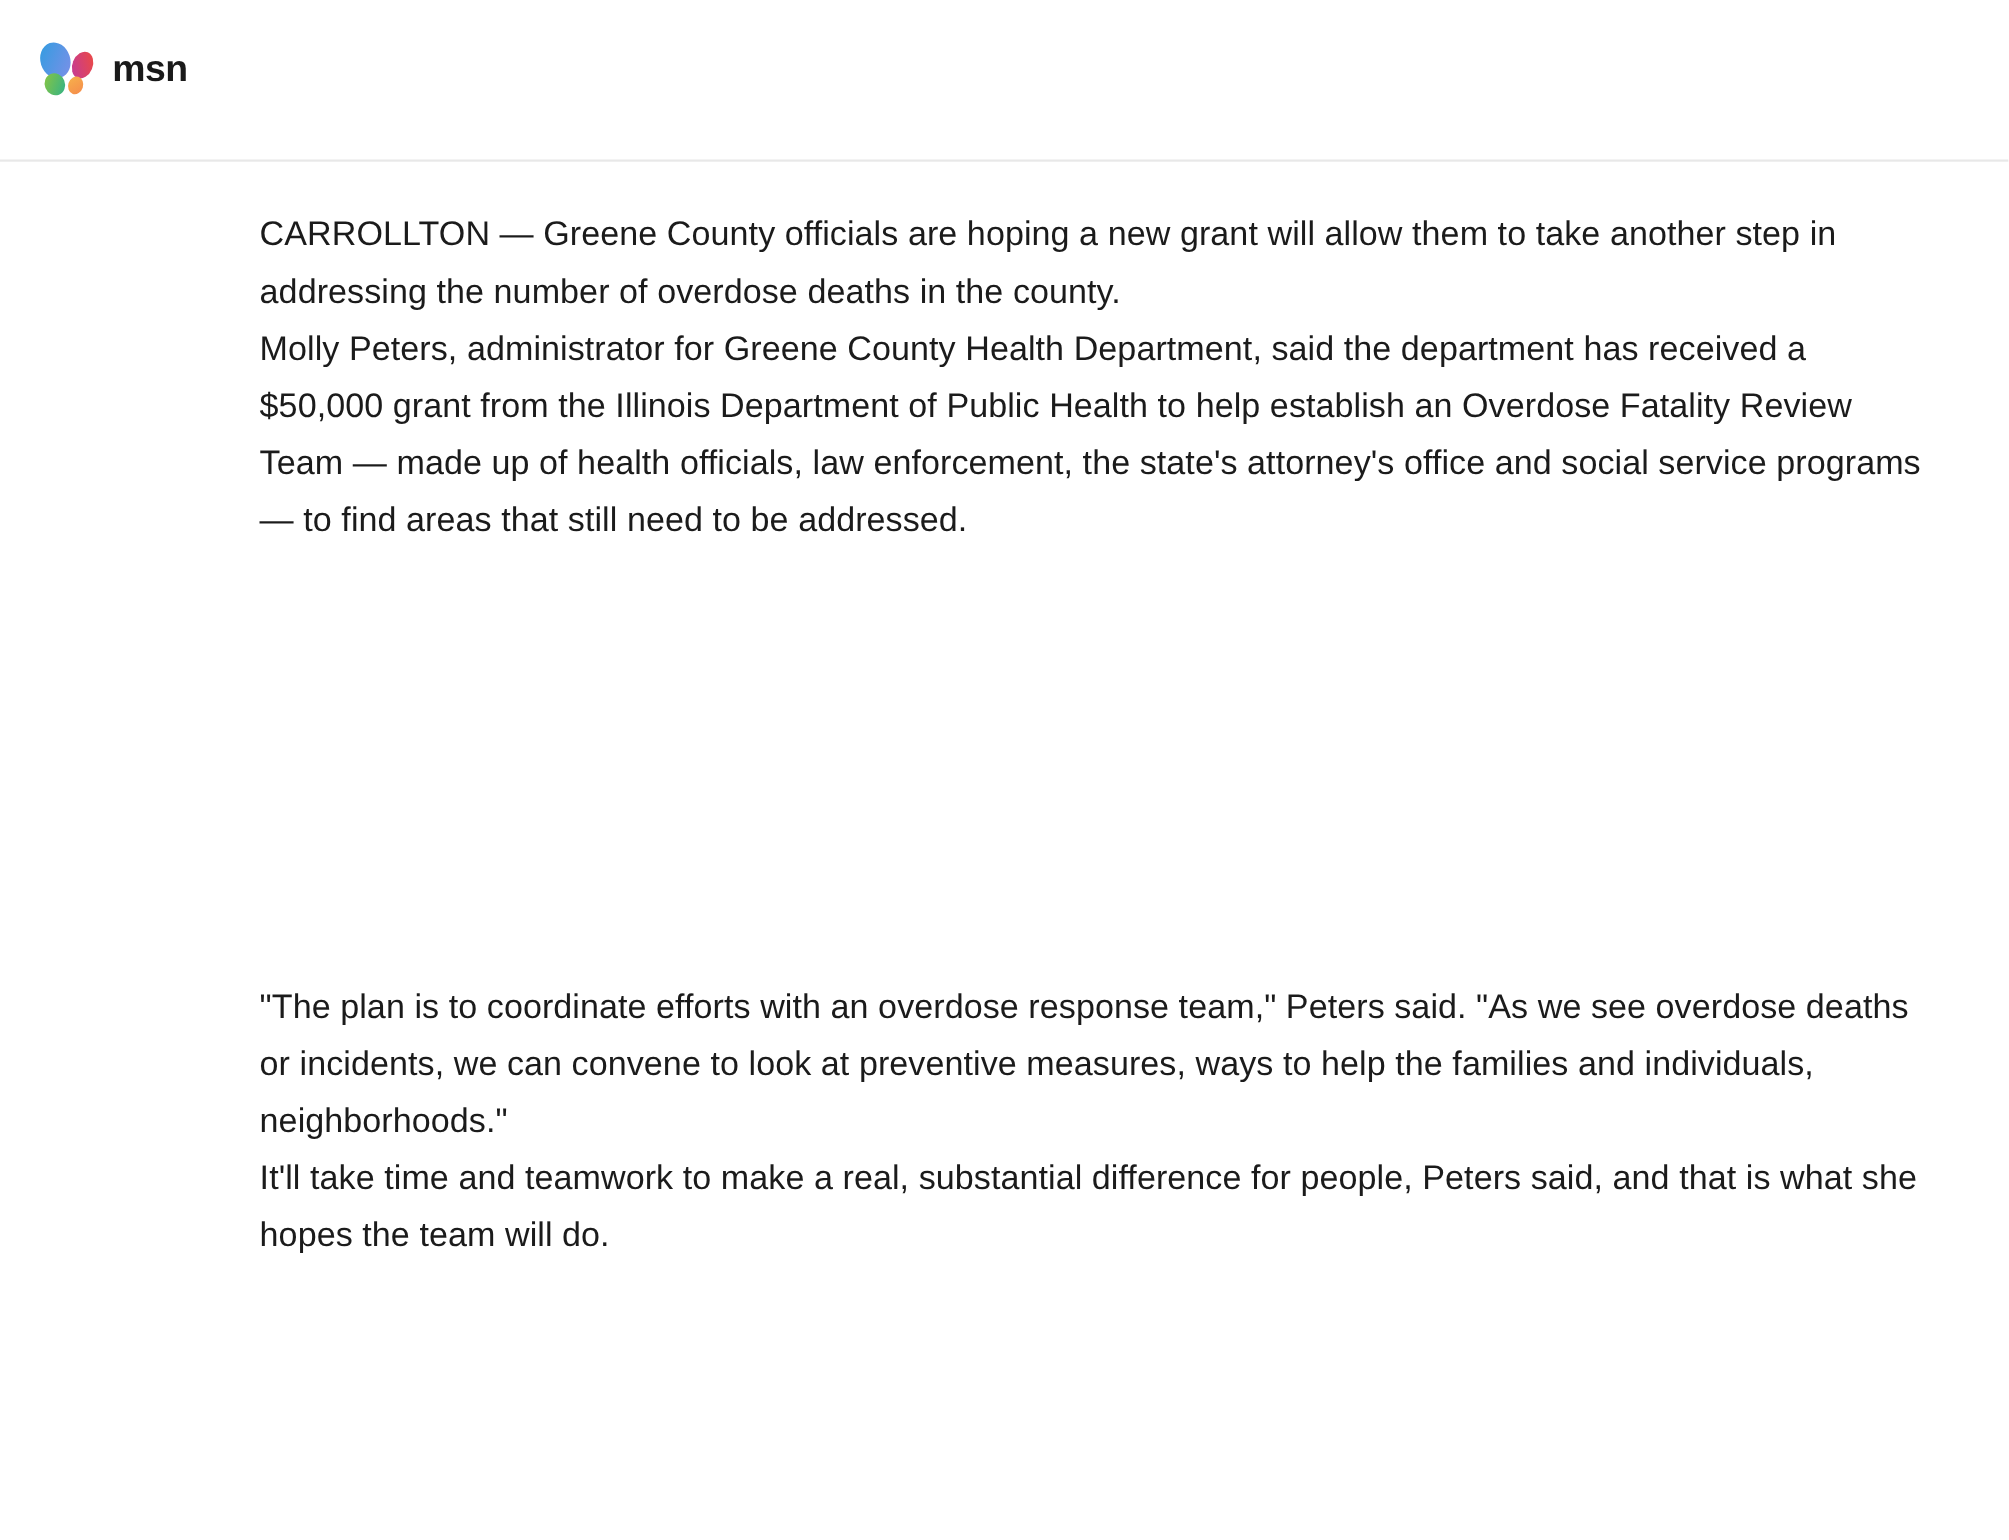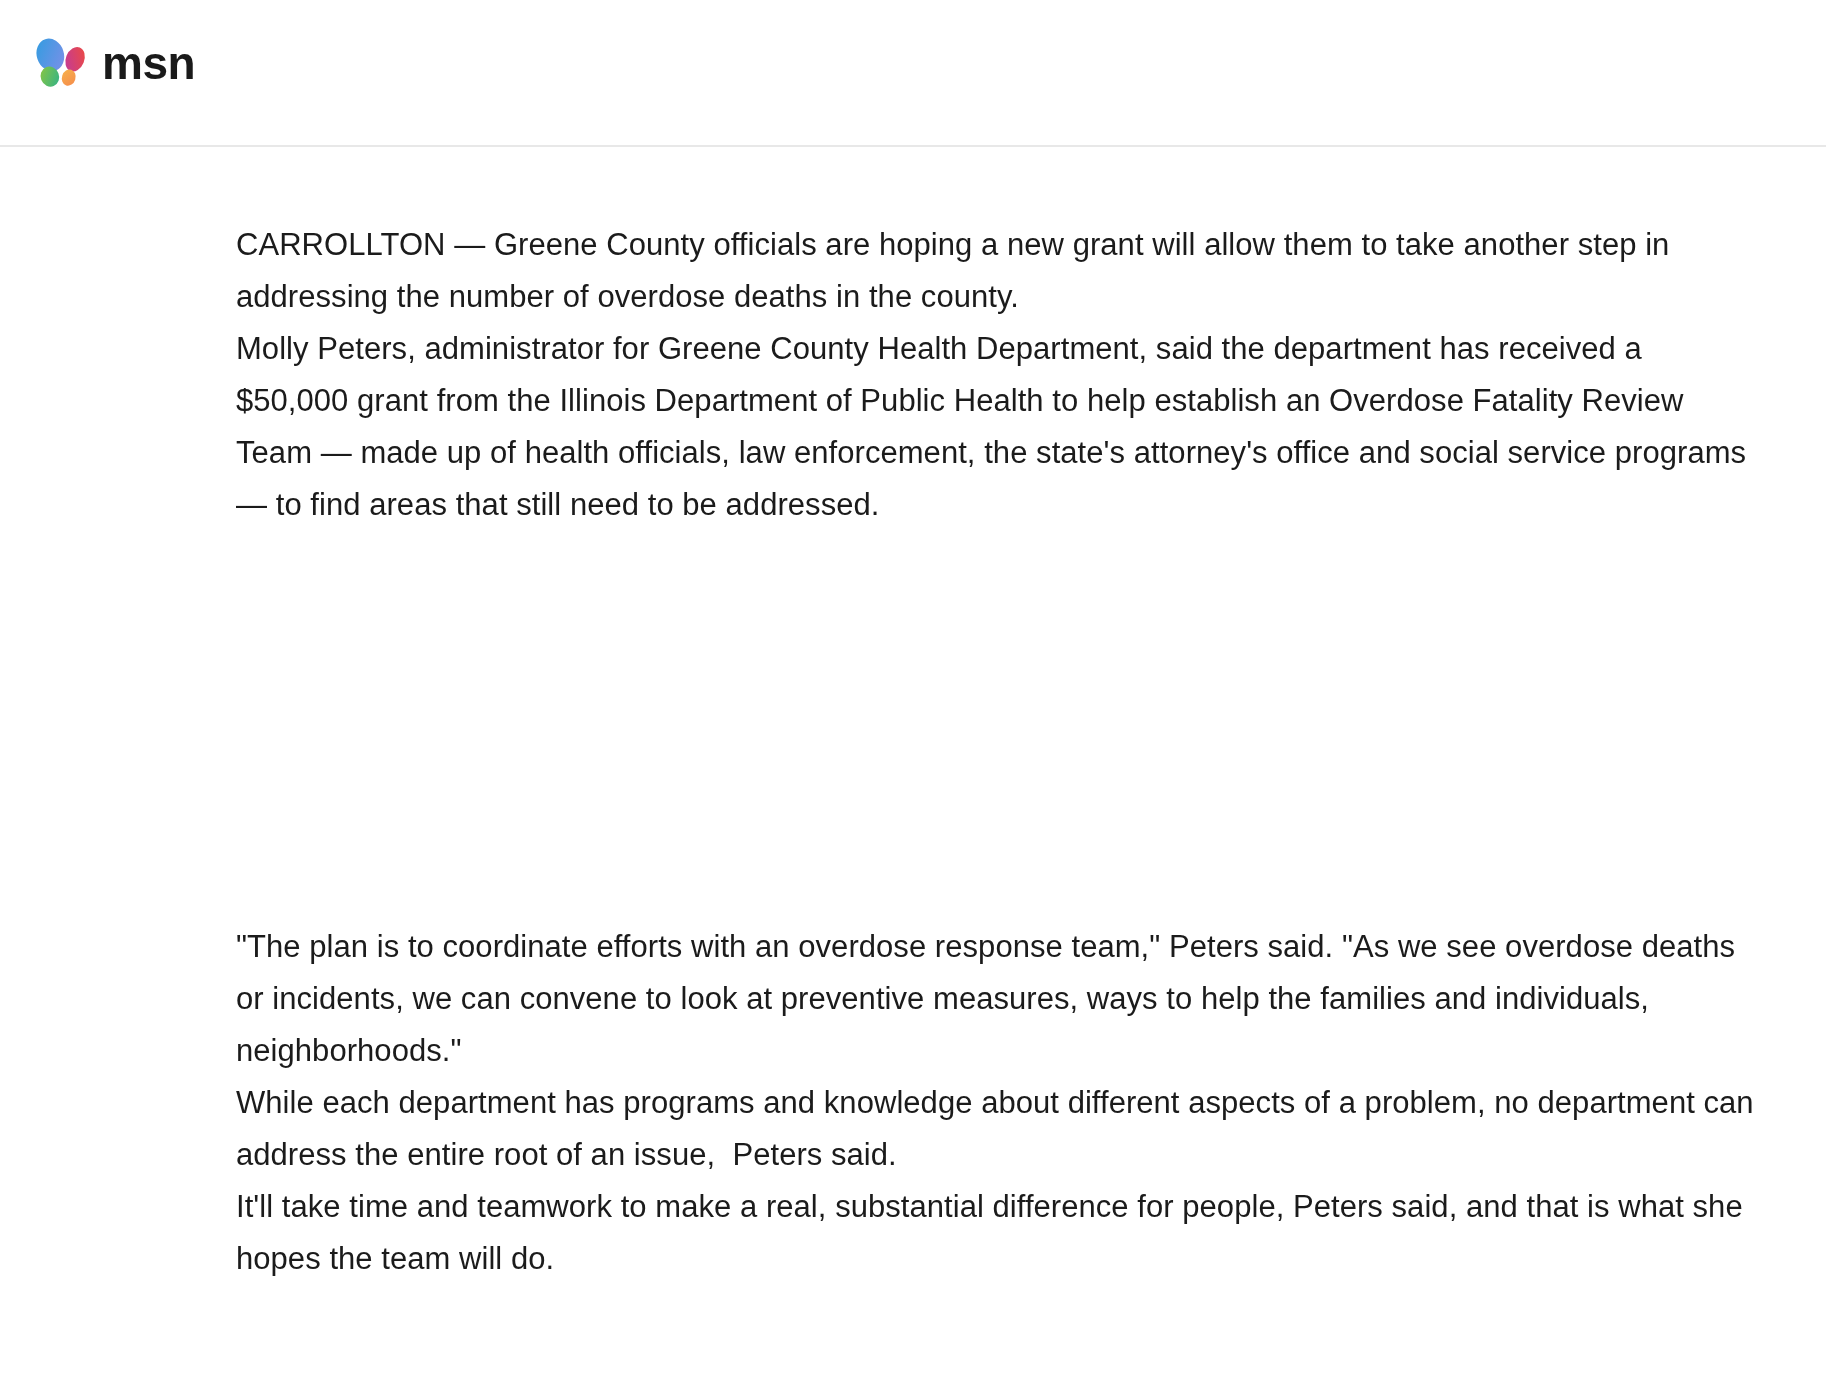--- a/index.html
+++ b/index.html
@@ -44,21 +44,21 @@
     text-decoration: none;
   }
   .brand-logo {
     width: 62px;
     height: 62px;
     display: block;
     flex: 0 0 auto;
   }
   .brand-word {
     font-family: "Liberation Sans", sans-serif;
-    font-size: 46px;
+    font-size: 34px;
     font-weight: 600;
     letter-spacing: -0.5px;
     color: #1a1a1a;
     line-height: 1;
     padding-bottom: 4px;
   }
 
   
   .article {
     position: absolute;
@@ -72,21 +72,21 @@
   }
   .para {
     font-family: "Liberation Sans", sans-serif;
     font-size: 31px;
     line-height: 52px;
     color: #1b1b1b;
     margin: 0;
     letter-spacing: 0.05px;
     white-space: pre-wrap;
   }
-  .para.first { padding-top: 40px; margin-top: 32px; }
+  .para.first { padding-top: 40px; }
   .para + .para { }
 
   
   .ad-slot {
     height: 360px;
     width: 1250px;
     margin: 30px 0 0 0;
     background: transparent;
   }
 </style>
@@ -126,16 +126,15 @@
     <span class="brand-word">msn</span>
   </div>
 </header>
 
 <main class="article">
   <div class="article-inner">
     <p class="para first">CARROLLTON — Greene County officials are hoping a new grant will allow them to take another step in addressing the number of overdose deaths in the county.</p>
     <p class="para">Molly Peters, administrator for Greene County Health Department, said the department has received a $50,000 grant from the Illinois Department of Public Health to help establish an Overdose Fatality Review Team — made up of health officials, law enforcement, the state's attorney's office and social service programs — to find areas that still need to be addressed.</p>
     <div class="ad-slot"></div>
     <p class="para">"The plan is to coordinate efforts with an overdose response team," Peters said. "As we see overdose deaths or incidents, we can convene to look at preventive measures, ways to help the families and individuals, neighborhoods."</p>
-    <p class="para">While each department has programs and knowledge about different aspects of a problem, no department can address the entire root of an issue,  Peters said.</p>
     <p class="para">It'll take time and teamwork to make a real, substantial difference for people, Peters said, and that is what she hopes the team will do.</p>
   </div>
 </main>
 
 </body></html>

